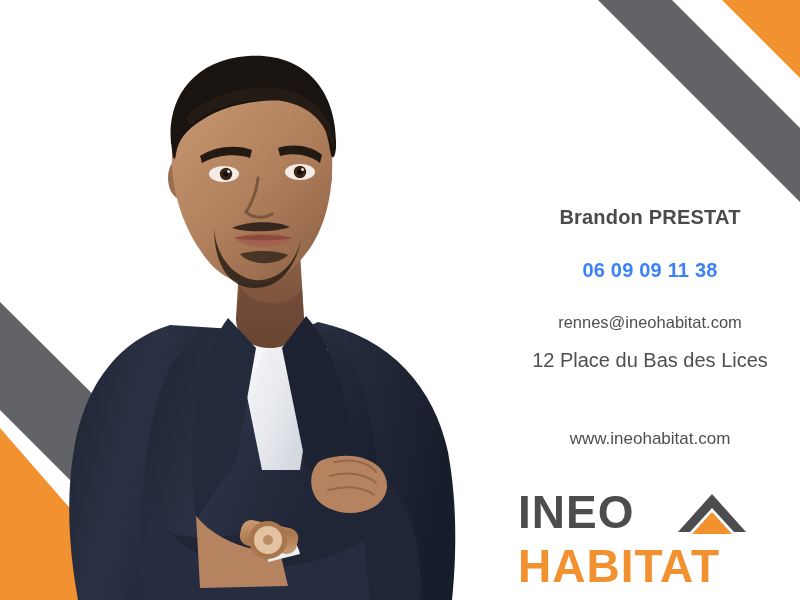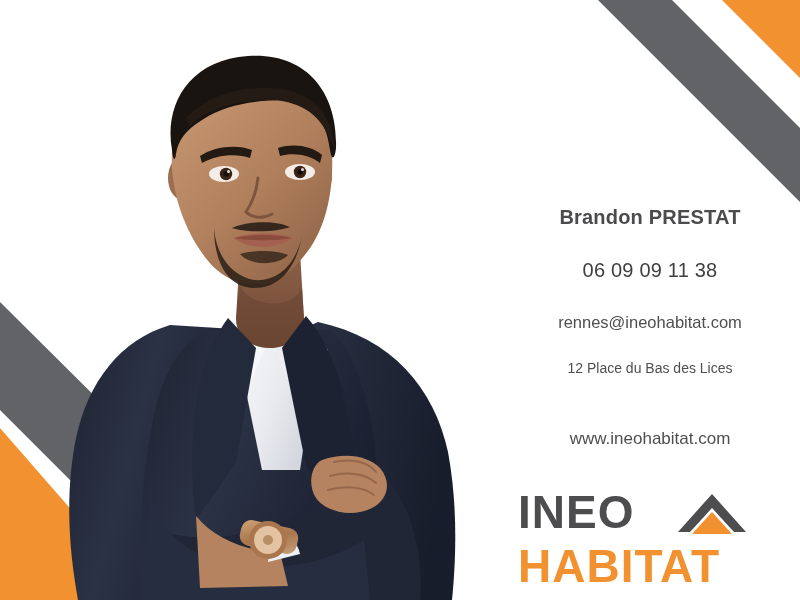--- a/index.html
+++ b/index.html
@@ -65,40 +65,40 @@
     color: #4b4b4d;
     letter-spacing: 0.2px;
   }
 
   .contact-phone {
     position: absolute;
     left: 0;
     top: 259px;
     width: 300px;
     font-size: 20px;
-    font-weight: normal;
-    color: #404040;
+    font-weight: bold;
+    color: #3b82f6;
     letter-spacing: 0.2px;
   }
 
   .contact-email {
     position: absolute;
     left: 0;
     top: 313px;
     width: 300px;
     font-size: 16.5px;
     color: #4f4f51;
   }
 
   .contact-address {
     position: absolute;
     left: 0;
-    top: 358px;
-    width: 300px;
-    font-size: 14px;
+    top: 350px;
+    width: 300px;
+    font-size: 20px;
     line-height: 21px;
     color: #4f4f51;
   }
 
   .contact-web {
     position: absolute;
     left: 0;
     top: 429px;
     width: 300px;
     font-size: 17px;

